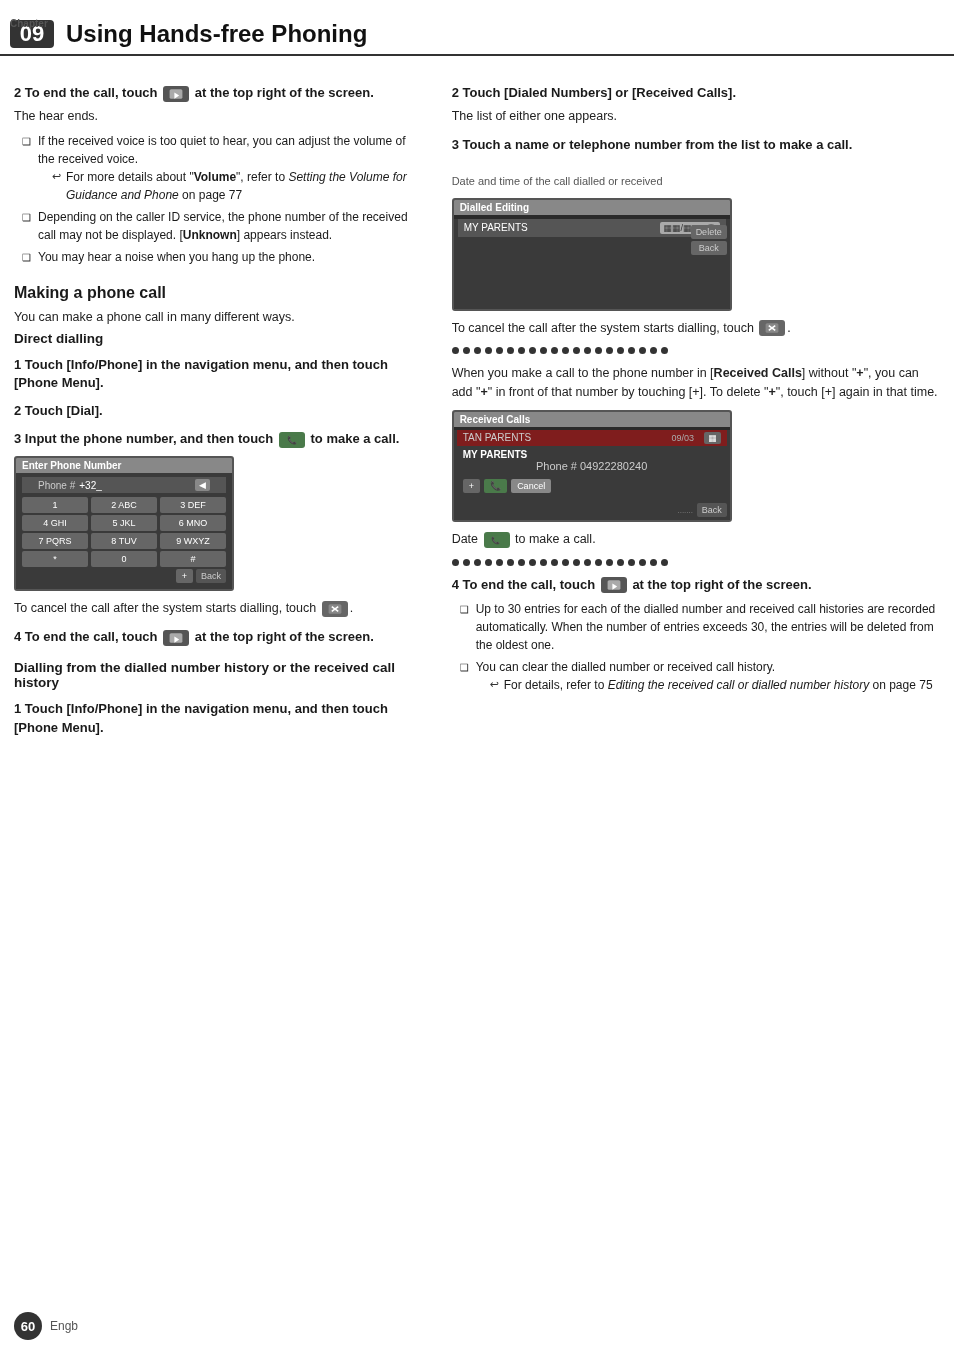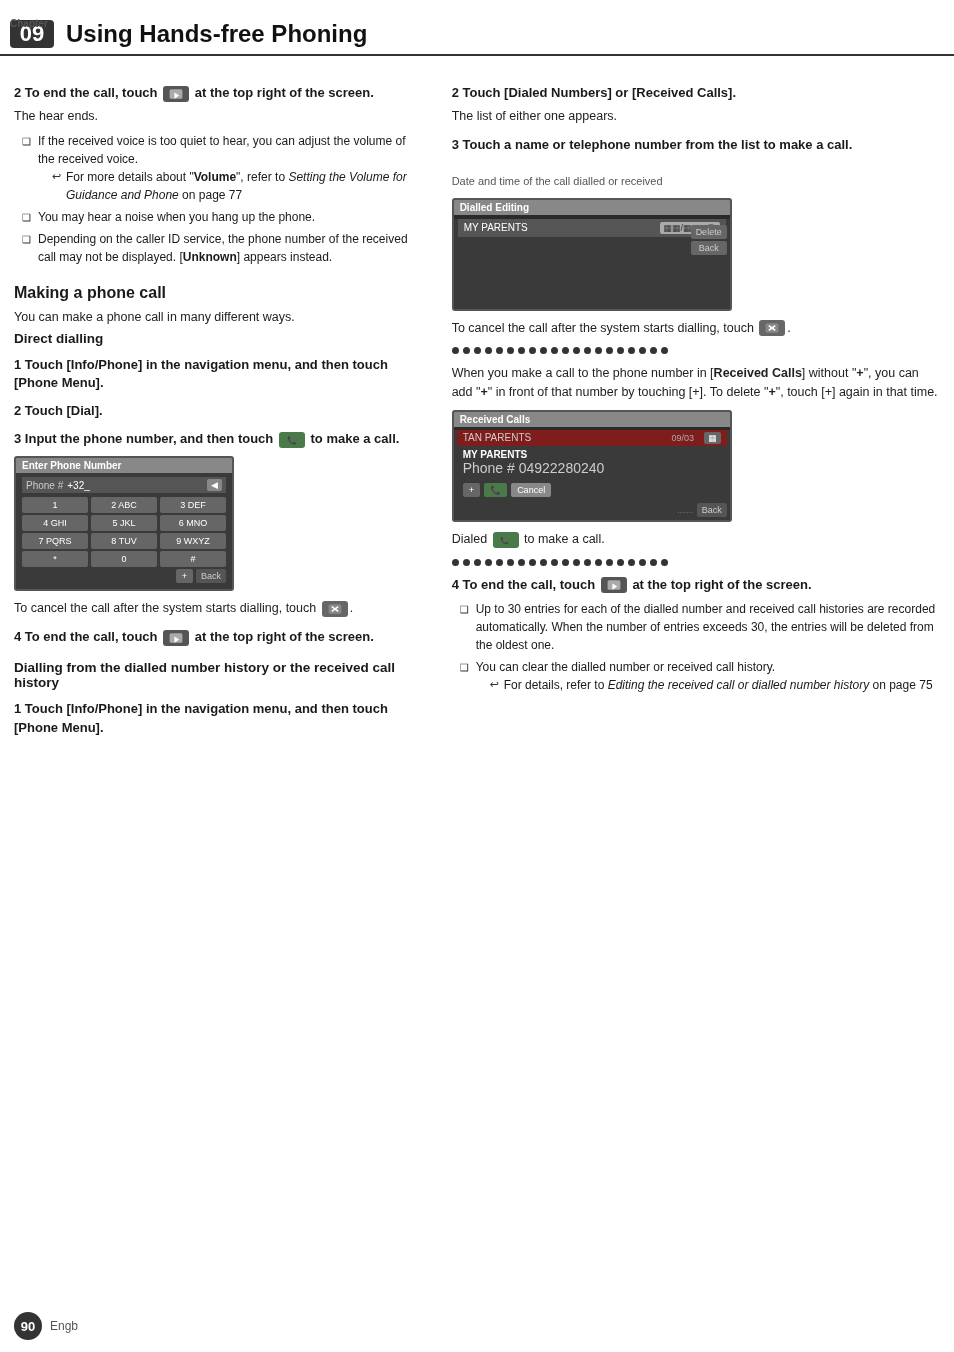--- a/index.html
+++ b/index.html
@@ -150,21 +150,21 @@
     }
     .phone-row {
       display: flex;
       margin-bottom: 2px;
       gap: 3px;
     }
     .phone-input-row {
       display: flex;
       align-items: center;
       background: #555;
-      padding: 2px 4px;
+      padding: 2px 16px;
       margin-bottom: 4px;
       gap: 4px;
     }
     .phone-input-label {
       color: #ccc;
       font-size: 10px;
     }
     .phone-input-val {
       color: #fff;
       font-size: 10px;
@@ -364,21 +364,22 @@
       padding: 3px 6px;
       margin: 0 3px;
     }
     .received-name {
       color: #fff;
       font-size: 10px;
       font-weight: bold;
     }
     .received-phone {
       color: #ccc;
-      font-size: 14px;
+      font-size: 11px;
+      text-align: center;
     }
     .received-actions {
       display: flex;
       gap: 4px;
       padding: 4px 6px;
       margin: 0 3px;
     }
   </style>
 </head>
 <body>
@@ -404,22 +405,22 @@
               <polygon points="8,6 14,10 8,14" fill="#fff"></polygon>
             </svg>
         </span>
         <span>at the top right of the screen.</span>
       </p>
       <p class="body-text">The hear ends.</p>
       <ul class="bullet-list">
         <li>If the received voice is too quiet to hear, you can adjust the volume of the received voice.
           <div class="sub-bullet">For more details about "<strong>Volume</strong>", refer to <em>Setting the Volume for Guidance and Phone</em> on page 77</div>
         </li>
+        <li>Depending on the caller ID service, the phone number of the received call may not be displayed. [<strong>Unknown</strong>] appears instead.</li>
         <li>You may hear a noise when you hang up the phone.</li>
-        <li>Depending on the caller ID service, the phone number of the received call may not be displayed. [<strong>Unknown</strong>] appears instead.</li>
       </ul>
     </div>
 
     <div>
       <div class="section-title">Making a phone call</div>
       <p class="body-text">You can make a phone call in many different ways.</p>
     </div>
 
     <div>
       <div class="subsection-title">Direct dialling</div>
@@ -593,21 +594,21 @@
           <span class="phone-action-btn cancel">Cancel</span>
         </div>
         <div style="position:absolute;bottom:3px;right:3px;">
           <span style="color:#888;font-size:8px;">.......</span>
           <span class="phone-back" style="position:static;display:inline-block;">Back</span>
         </div>
       </div>
     </div>
 
     <p class="body-text" style="margin-top:8px;">
-      <span>Dialed</span>
+      <span>Date</span>
       <span class="inline-icon" style="background:#4a7a4a;">
         <svg viewBox="0 0 20 16">
             <rect x="2" y="2" width="16" height="12" rx="2" fill="#4a7a4a"></rect>
             <text x="3" y="12" fill="#fff" font-size="9">📞</text>
           </svg>
       </span>
       <span>to make a call.</span>
     </p>
 
     <div class="dot-separator">
@@ -649,15 +650,15 @@
         <li>You can clear the dialled number or received call history.
           <div class="sub-bullet">For details, refer to <em>Editing the received call or dialled number history</em> on page 75</div>
         </li>
       </ul>
     </div>
 
   </div>
 </div>
 
 <div class="footer">
-  <div class="page-num">90</div>
+  <div class="page-num">60</div>
   <span class="lang-label">Engb</span>
 </div>
 
 </body></html>

